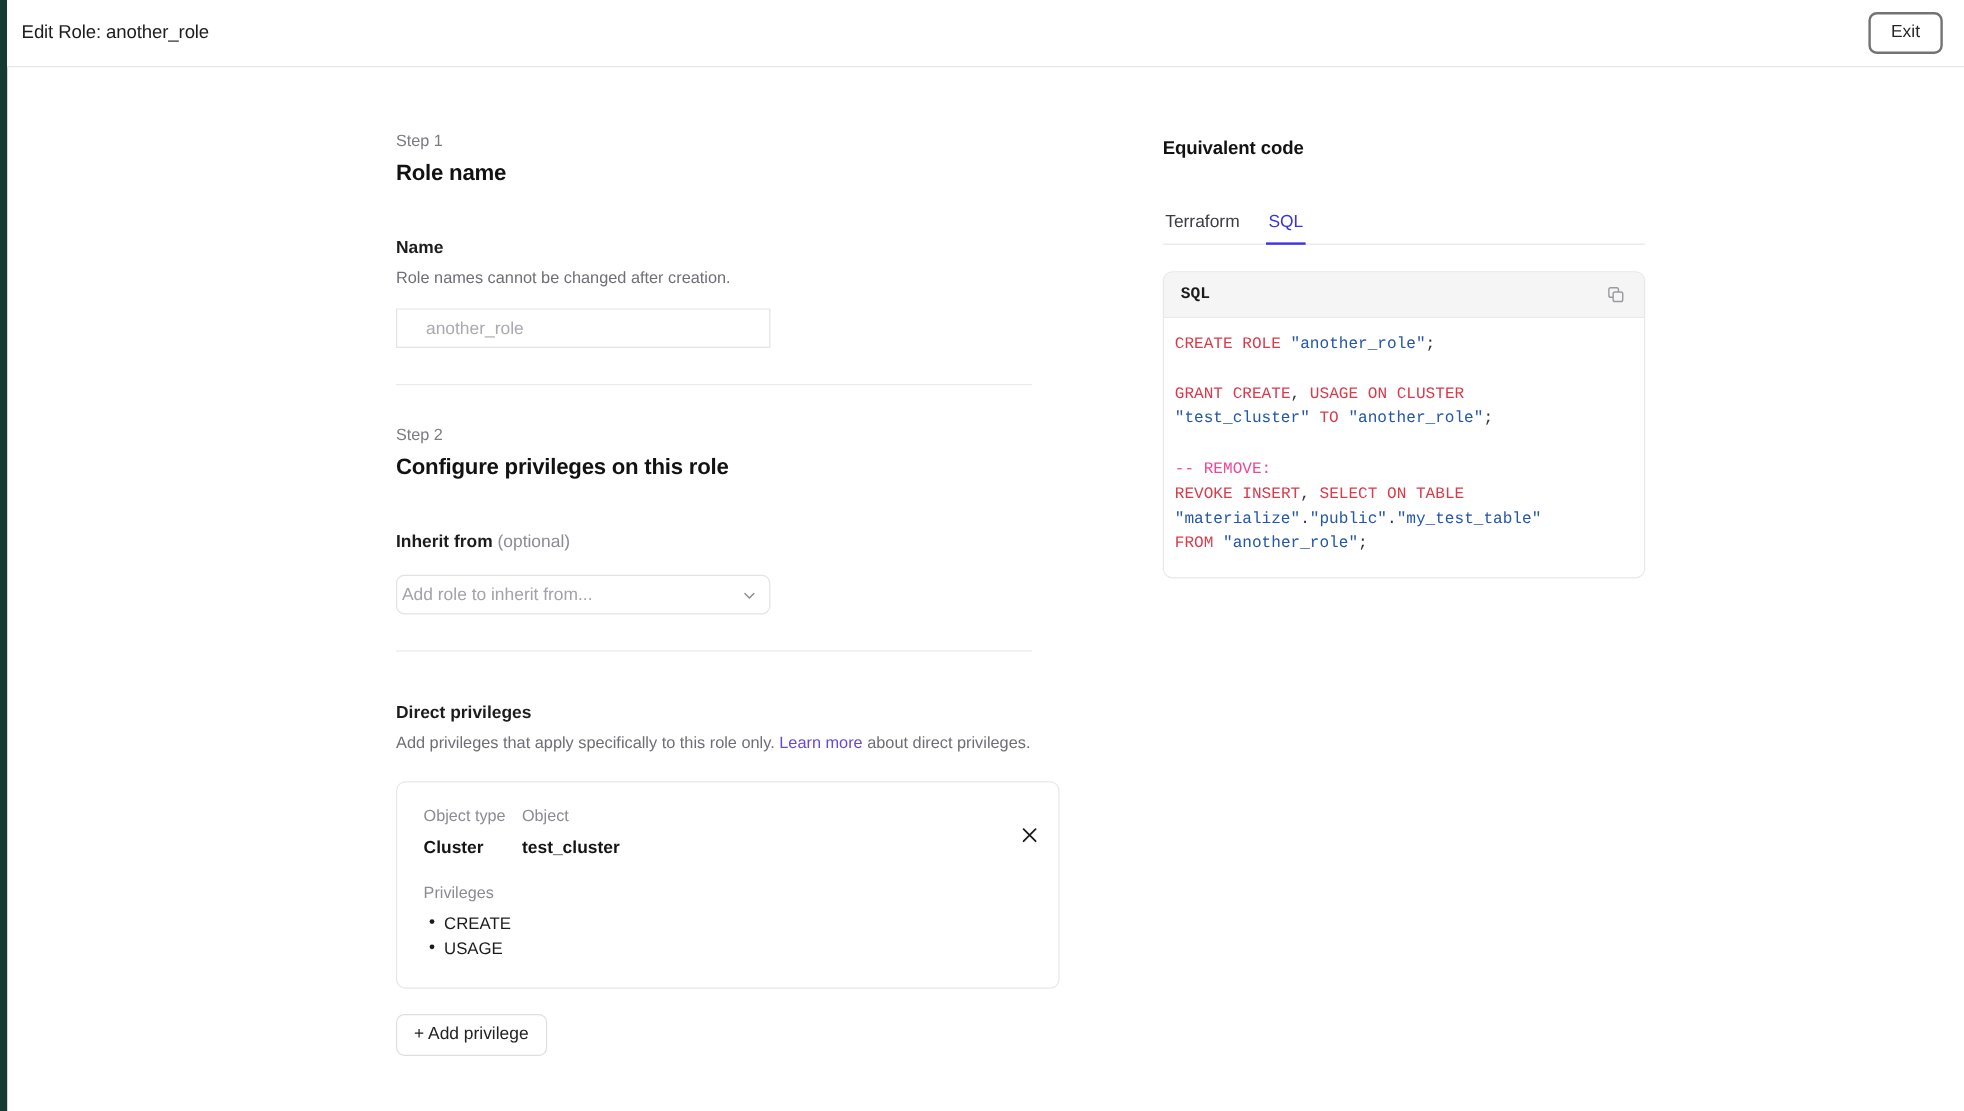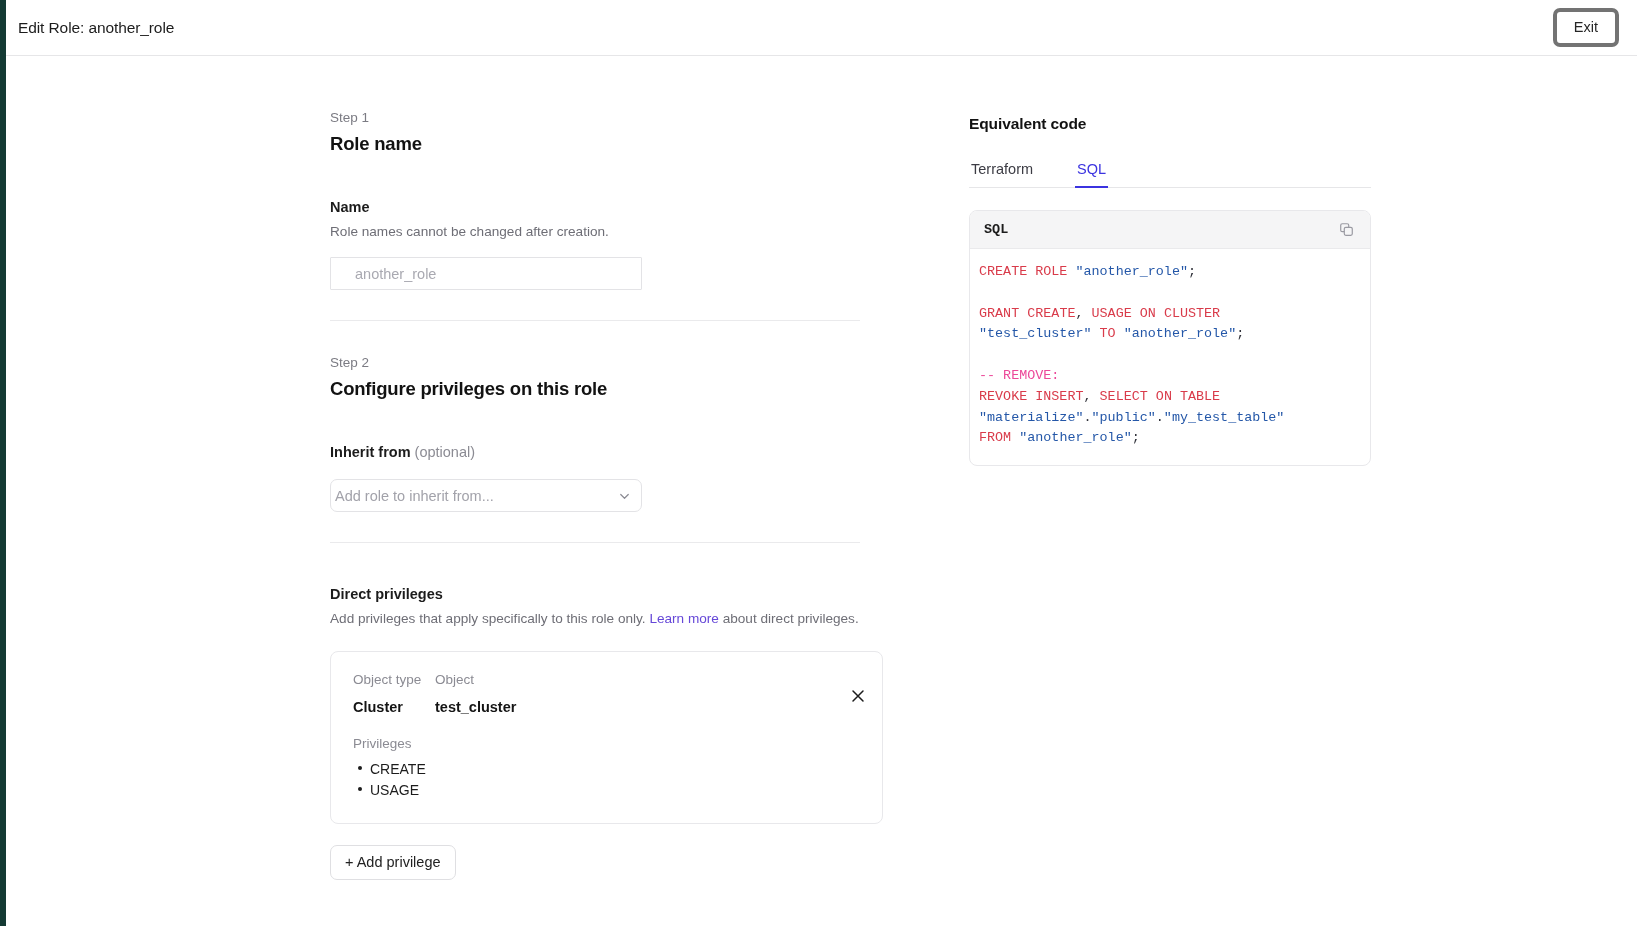--- a/index.html
+++ b/index.html
@@ -43,21 +43,21 @@
     font-size: 15.5px;
     font-weight: 400;
     color: #1c1c1c;
     letter-spacing: -0.1px;
   }
   .exit-btn {
     font-family: "Liberation Sans", sans-serif;
     font-size: 14.5px;
     color: #262626;
     background: #ffffff;
-    border: 4px solid #737373;
+    border: 2px solid #737373;
     border-radius: 7px;
     padding: 7px 17px;
     cursor: pointer;
     line-height: 1.2;
   }
 
   
   .body-wrap {
     position: absolute;
     left: 6px; top: 57px;
@@ -250,22 +250,22 @@
 
   
   .code-title {
     font-size: 15.5px;
     font-weight: 700;
     color: #121212;
     letter-spacing: -0.1px;
   }
   .tabs {
     display: flex;
-    gap: 40px;
-    margin-top: 28px;
+    gap: 20px;
+    margin-top: 44px;
     border-bottom: 1px solid #e6e6e8;
     width: 402px;
   }
   .tab {
     font-size: 14.5px;
     color: #3c3c44;
     padding: 0 2px 9px 2px;
     cursor: pointer;
     background: none;
     border: none;

